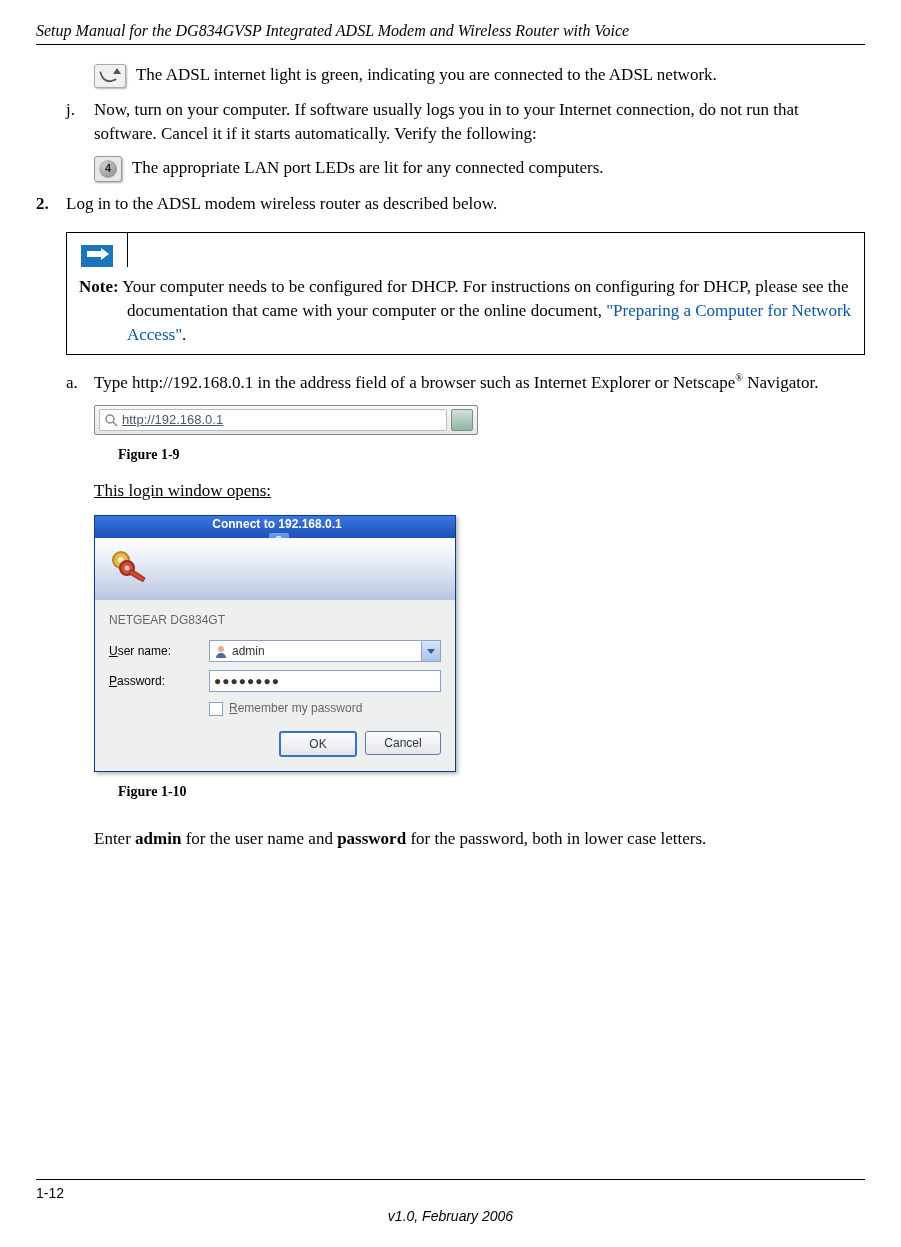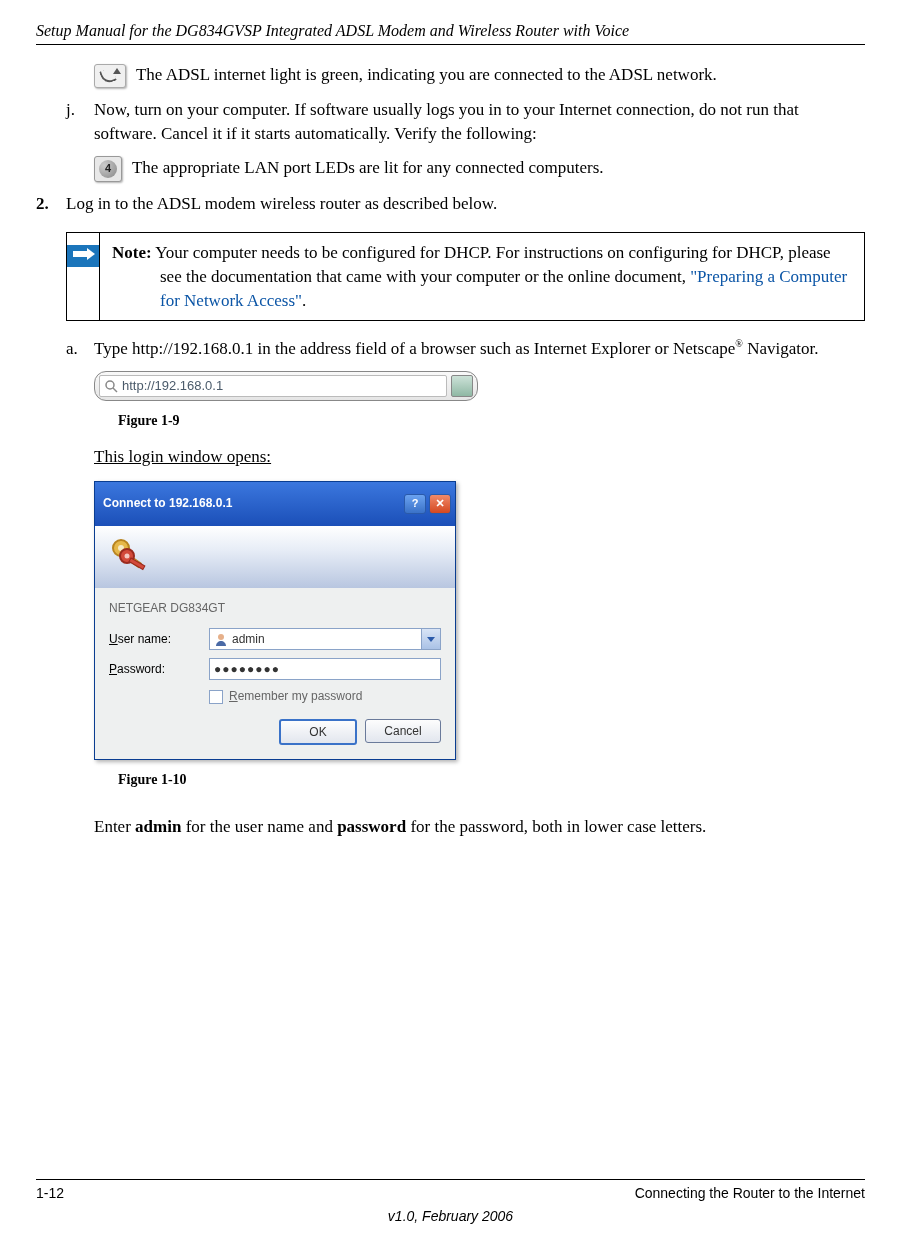--- a/index.html
+++ b/index.html
@@ -114,20 +114,21 @@
   }
   .list-2-marker {
     width: 30px;
     flex-shrink: 0;
     font-weight: bold;
   }
   .note-box {
     border: 1px solid #000;
     margin: 16px 0 16px 30px;
     display: flex;
+    flex-direction: column;
   }
   .note-icon-cell {
     width: 60px;
     border-right: 1px solid #000;
     display: flex;
     align-items: flex-start;
     justify-content: center;
     padding-top: 12px;
   }
   .note-arrow {
@@ -178,28 +179,29 @@
     flex-shrink: 0;
   }
   sup { font-size: 10px; }
   .addressbar-img {
     margin-left: 58px;
     margin-top: 10px;
     width: 384px;
     height: 30px;
     border: 1px solid #888;
     background: linear-gradient(#f9f9f9, #e5e5e5);
-    border-radius: 12px;
+    border-radius: 2px;
     display: flex;
     align-items: center;
     padding: 0 4px;
     box-sizing: border-box;
     font-family: Tahoma, Arial, sans-serif;
     font-size: 13px;
     color: #4a5a6a;
+    text-decoration: underline;
   }
   .addressbar-inner {
     flex: 1;
     background: #fff;
     border: 1px solid #bbb;
     height: 20px;
     display: flex;
     align-items: center;
     padding: 0 4px;
     border-radius: 2px;
@@ -229,28 +231,29 @@
     margin-left: 58px;
     margin-top: 12px;
     width: 360px;
     border: 1px solid #0a3d91;
     font-family: Tahoma, Arial, sans-serif;
     font-size: 12px;
     color: #333;
     box-shadow: 2px 2px 4px rgba(0,0,0,0.3);
   }
   .login-titlebar {
-    height: 44px;
+    height: 22px;
     background: linear-gradient(#3b77de, #1b4fb8);
     color: #fff;
     display: flex;
     align-items: center;
     padding: 0 4px 0 8px;
     font-weight: bold;
     font-size: 12px;
+    flex-direction: column;
   }
   .login-titlebar-text { flex: 1; }
   .tb-btn {
     width: 20px;
     height: 18px;
     margin-left: 3px;
     border-radius: 3px;
     border: 1px solid #2a5aaa;
     display: flex;
     align-items: center;
@@ -504,16 +507,15 @@
   <div class="final-para">
     <span>Enter </span><b>admin</b><span> for the user name and </span><b>password</b><span> for the password, both in lower case letters.</span>
   </div>
 
 </div>
 
 <div class="footer">
   <hr class="bottom-rule">
   <div class="footer-row">
     <span>1-12</span>
-    <span>Connecting the Router to the Internet</span>
   </div>
   <div class="footer-center">v1.0, February 2006</div>
 </div>
 
 </body></html>

